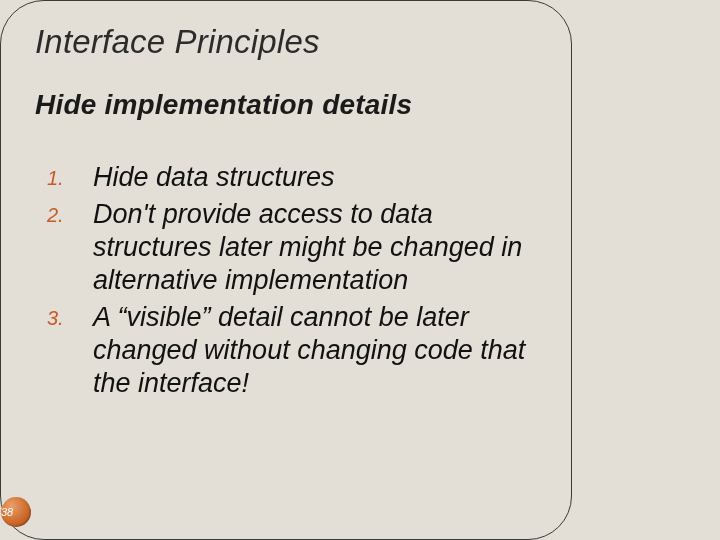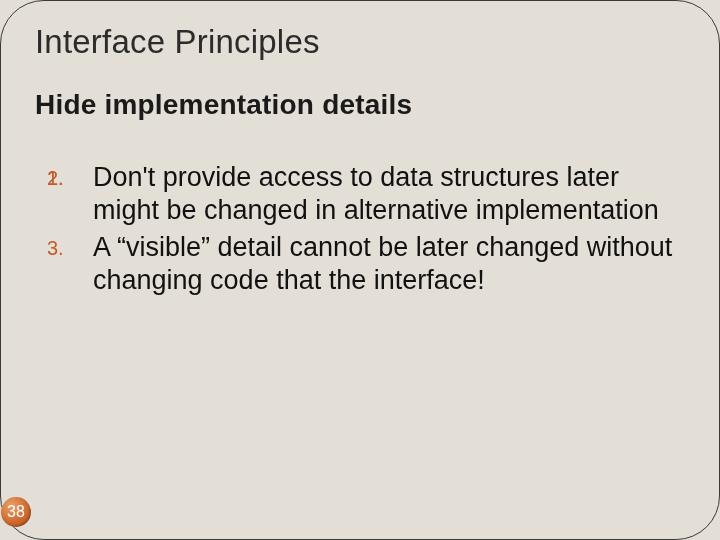--- a/index.html
+++ b/index.html
@@ -3,26 +3,27 @@
 <meta charset="utf-8">
 <style>
   * { margin: 0; padding: 0; box-sizing: border-box; }
   html, body { width: 720px; height: 540px; overflow: hidden; }
   body {
     background: #e3ded6;
     font-family: Arial, "Helvetica Neue", Helvetica, sans-serif;
     position: relative;
   }
   .slide {
-    width: 720px;
+    width: 572px;
     height: 540px;
     position: relative;
     border: 1px solid #3a3a3a;
     border-radius: 44px;
     padding: 22px 30px 42px 34px;
+    font-style: italic;
   }
   .title {
     font-size: 33px;
     font-weight: 400;
     color: #2b2b2b;
     margin-bottom: 28px;
     letter-spacing: 0.2px;
   }
   .subtitle {
     font-size: 28px;
@@ -51,37 +52,37 @@
   }
   .pagenum {
     position: absolute;
     left: 0px;
     bottom: 12px;
     width: 30px;
     height: 30px;
     border-radius: 50%;
     background: radial-gradient(circle at 35% 30%, #e8a06a 0%, #cf6b2d 55%, #a5491a 100%);
     color: #fff;
-    font-size: 16px;
+    font-size: 11px;
     display: flex;
     align-items: center;
-    justify-content: center;
     box-shadow: inset -1px -1px 2px rgba(0,0,0,0.25);
   }
 </style>
 </head>
 <body>
 
 <div class="slide">
   <h1 class="title">Interface Principles</h1>
   <h2 class="subtitle">Hide implementation details</h2>
 
   <ol class="points">
     <li>
       <span class="num">1.</span>
+      <span>Hide data structures</span>
     </li>
     <li>
       <span class="num">2.</span>
       <span>Don't provide access to data structures later might be changed in alternative implementation</span>
     </li>
     <li>
       <span class="num">3.</span>
       <span>A “visible” detail cannot be later changed without changing code that the interface!</span>
     </li>
   </ol>

